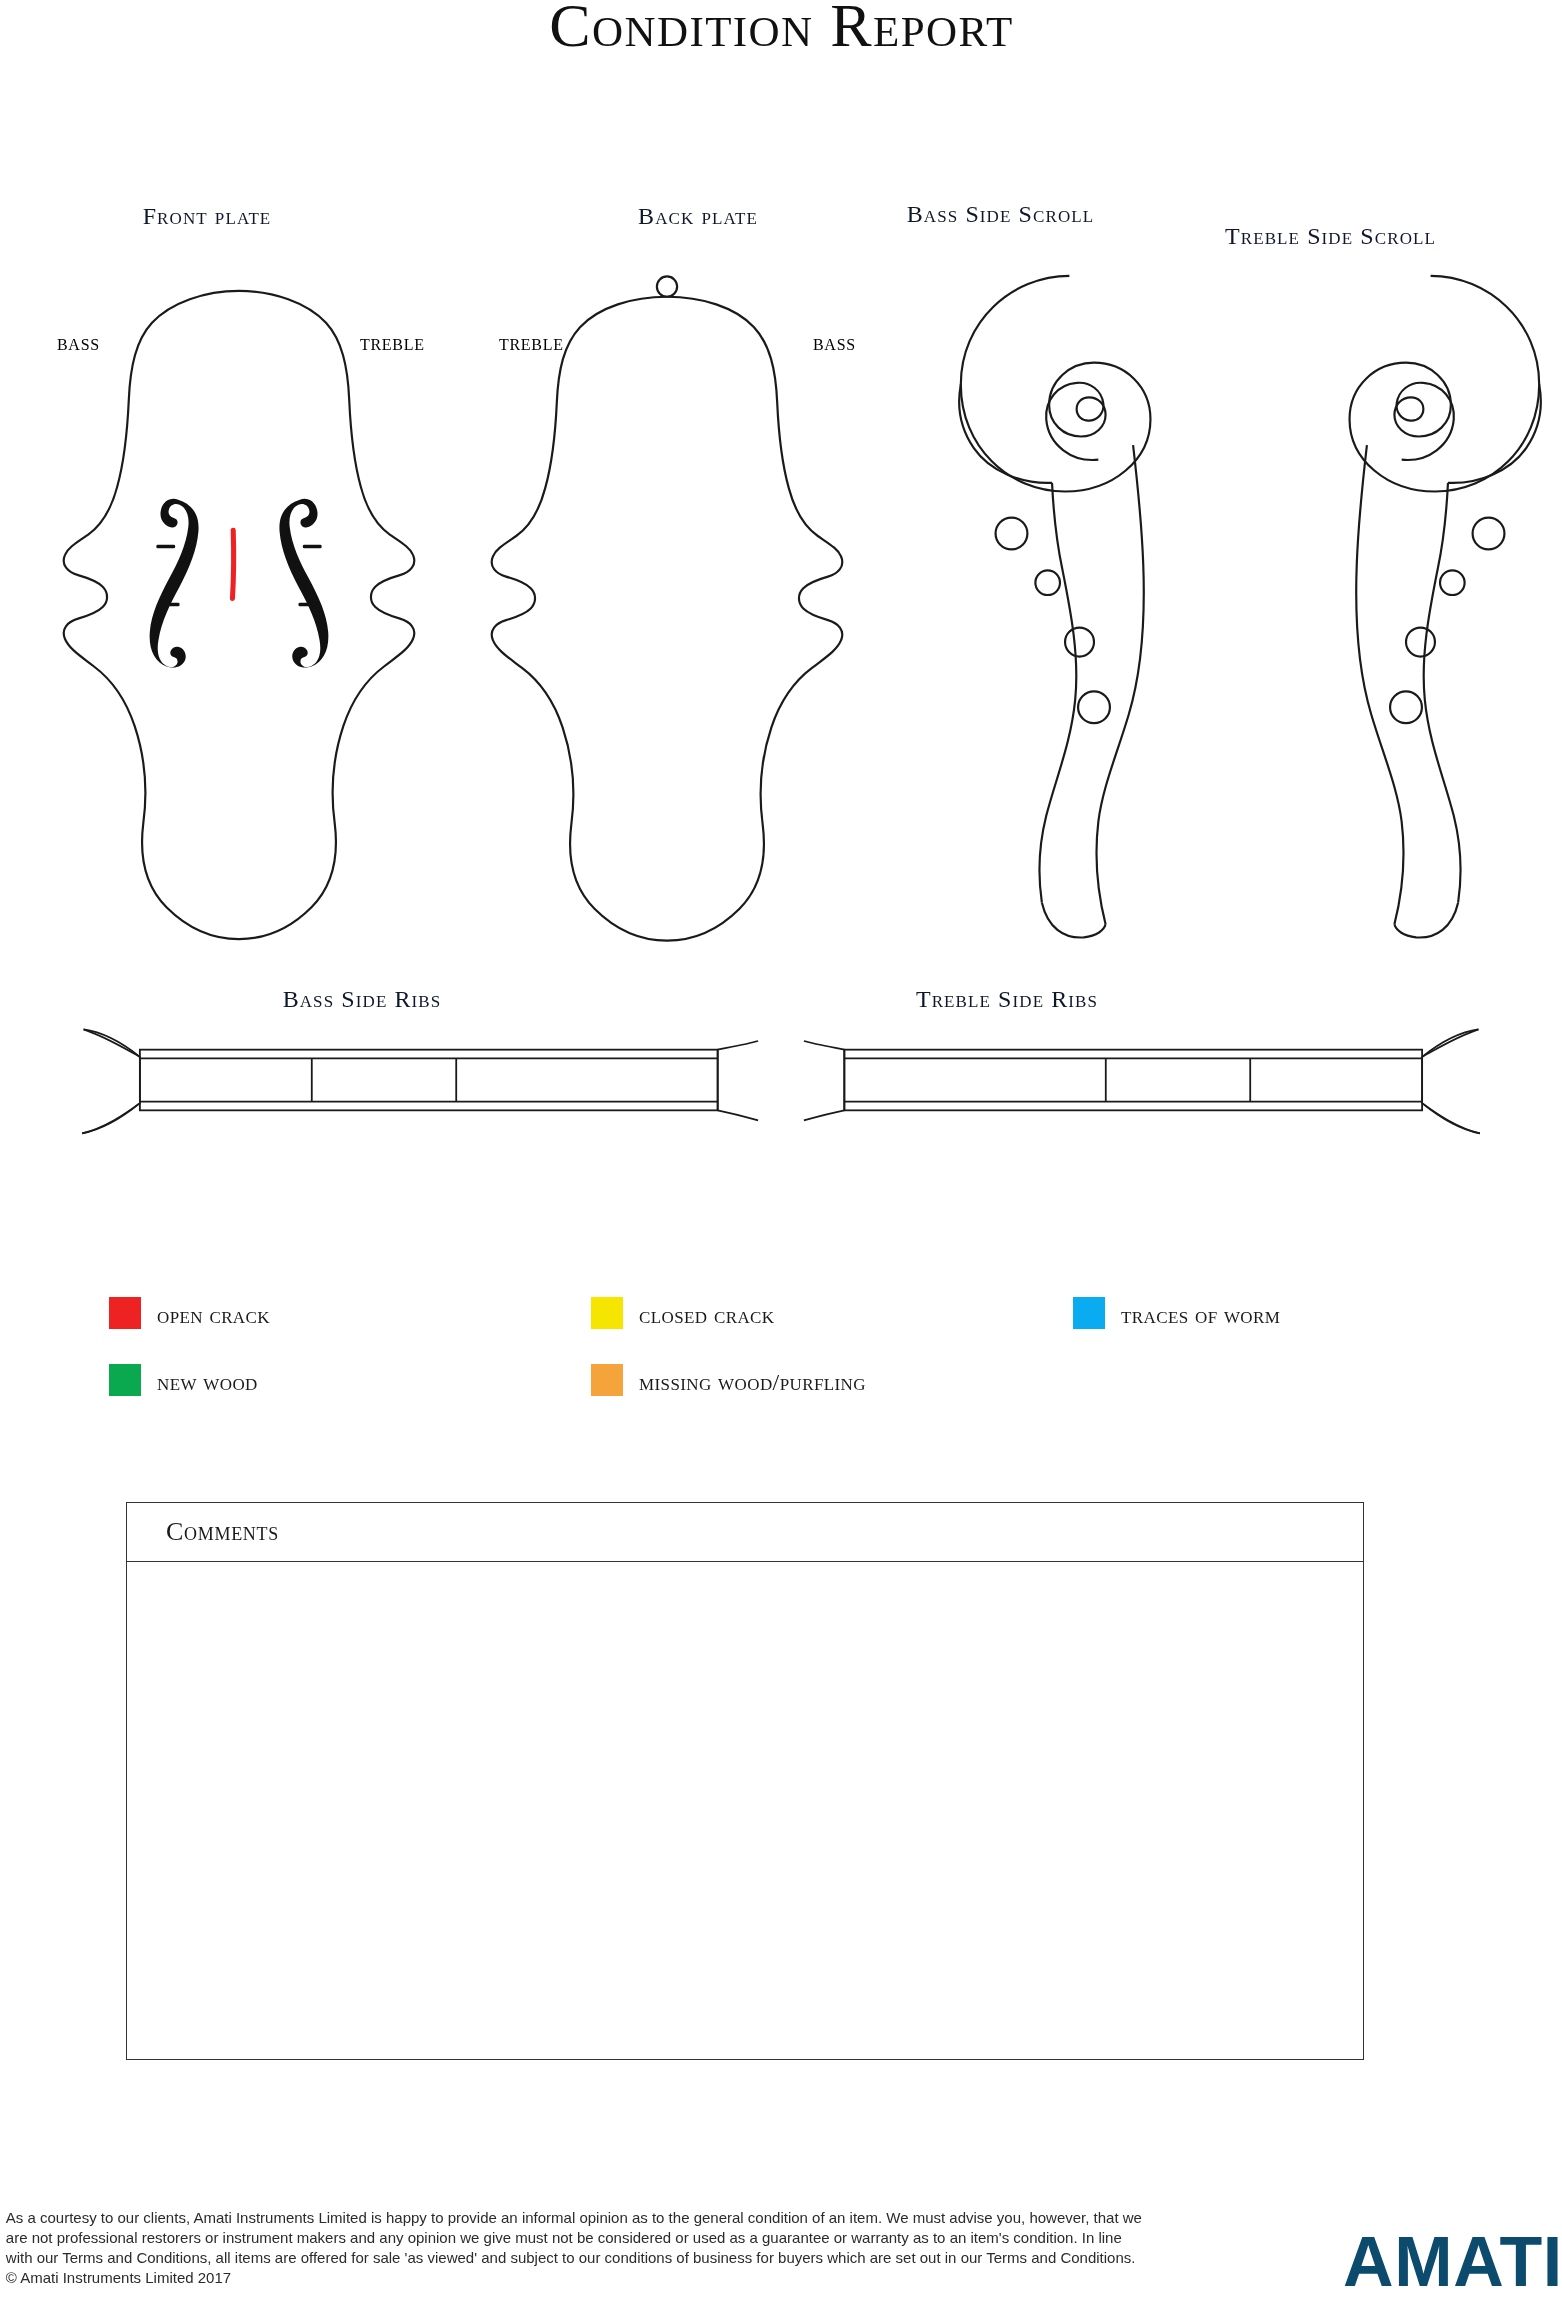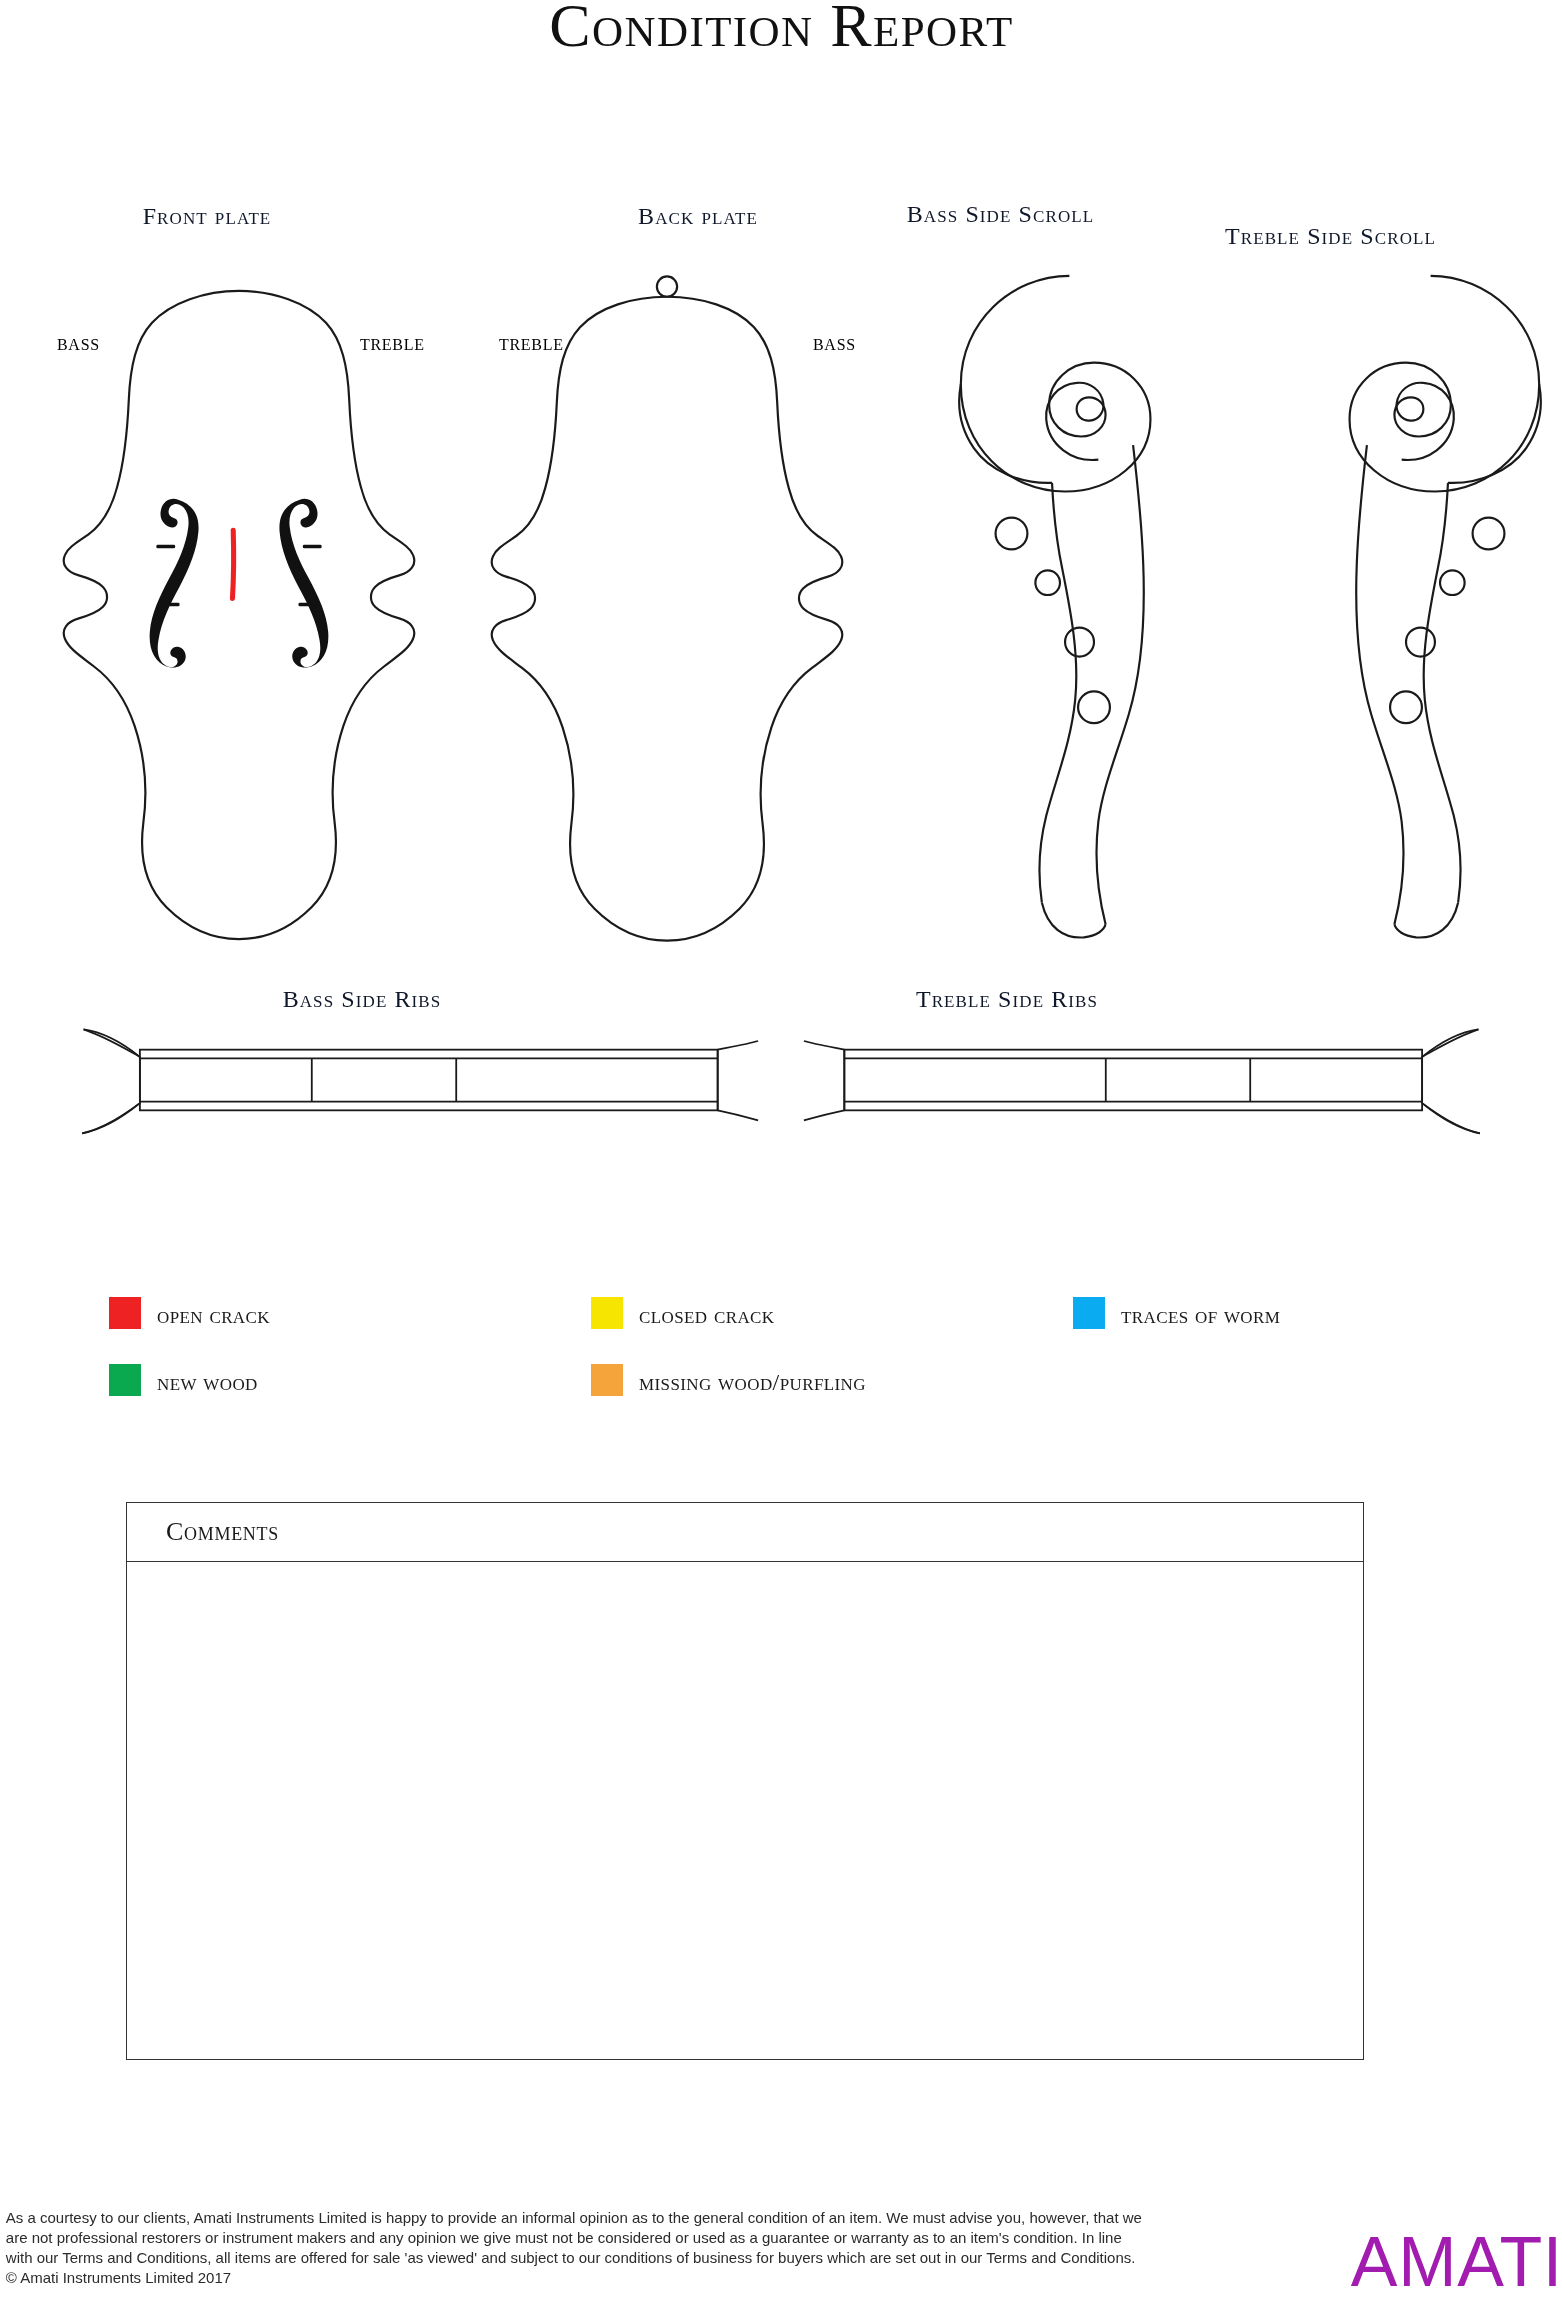--- a/index.html
+++ b/index.html
@@ -130,23 +130,24 @@
     line-height: 20px;
     color: #2b2b2b;
   }
   .brand {
     position: absolute;
     right: 0px;
     top: 2227px;
     font-family: "Liberation Sans", sans-serif;
     font-size: 70px;
     letter-spacing: 0.7px;
-    color: #a21caf;
+    color: #0c4a6e;
     line-height: 1;
     white-space: nowrap;
+    font-weight: bold;
   }
 
   svg { display: block; }
   .ink { fill: none; stroke: #1a1a1a; stroke-width: 3; }
   .ink-thin { fill: none; stroke: #1a1a1a; stroke-width: 2.5; }
 </style>
 </head>
 <body>
 
 <div class="doc-title">Condition Report</div>

